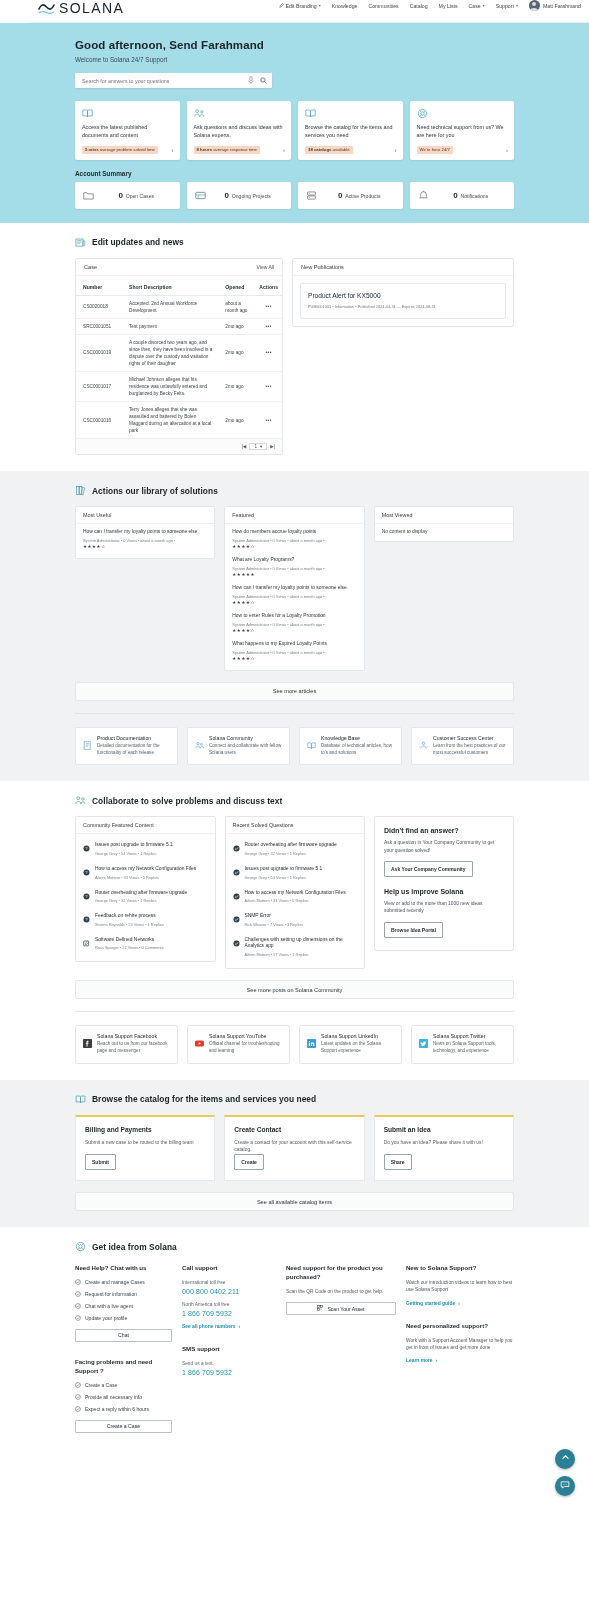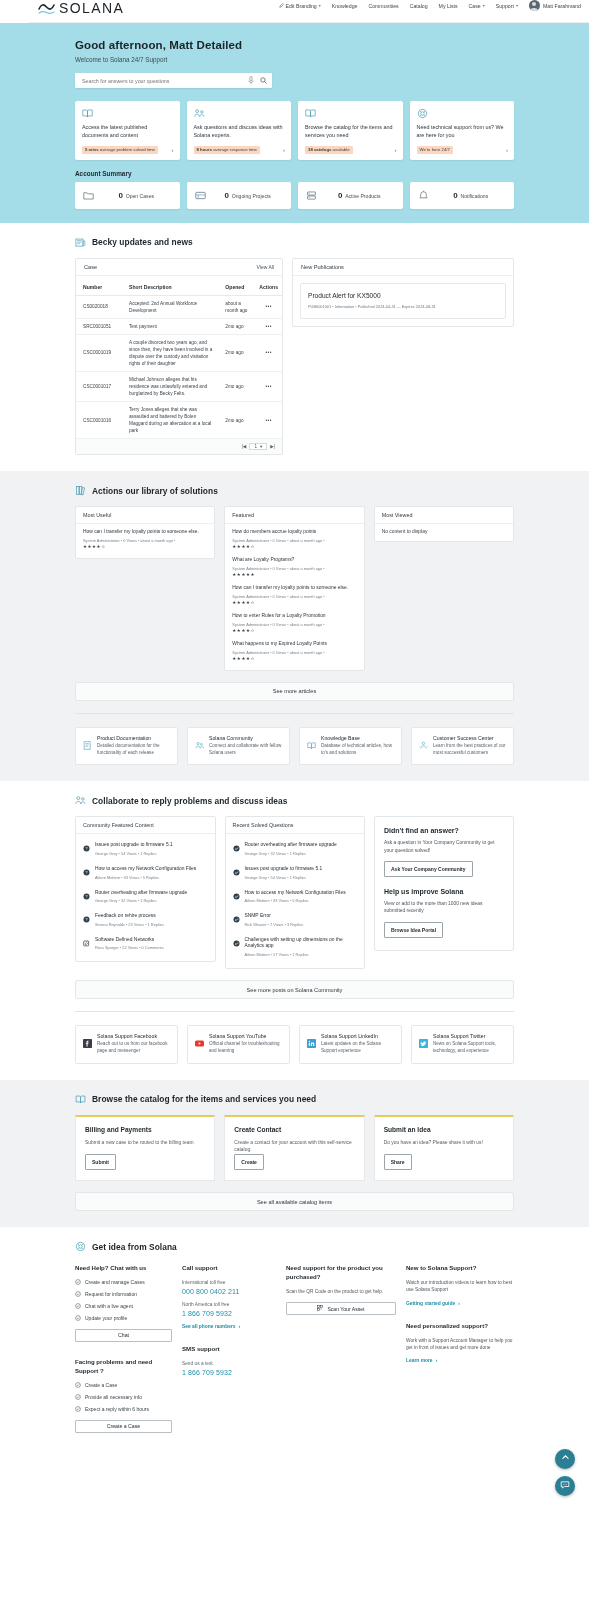--- a/index.html
+++ b/index.html
@@ -272,21 +272,21 @@
       <span class="caret">▾</span>
     </div>
     <div class="nav-item user-chip">
       <span class="avatar"></span>
       <span>Matt Farahmand</span>
     </div>
   </div>
 </div>
 
 <div class="hero">
-  <h1>Good afternoon, Matt Detailed</h1>
+  <h1>Good afternoon, Send Farahmand</h1>
   <div class="hero-sub">Welcome to Solana 24/7 Support</div>
 
   <div class="searchbar">
     <input placeholder="Search for answers to your questions" style="">
     <span class="search-icons">
       <span>
         <svg width="6" height="8" viewBox="0 0 8 11">
             <rect x="2.6" y="0.6" width="2.8" height="6" rx="1.4" fill="none" stroke="#6b757d" stroke-width=".8"></rect>
             <path d="M1.2 6.2a2.8 2.8 0 0 0 5.6 0M4 9v1.6" stroke="#6b757d" stroke-width=".8" fill="none"></path>
           </svg>
@@ -413,21 +413,21 @@
 </div>
 
 <div class="section">
   <div class="sec-head">
     <span class="sec-ico">
       <svg width="11" height="11" viewBox="0 0 14 14">
           <rect x="1.2" y="2.6" width="9" height="9" fill="none" stroke="#4e9db2" stroke-width=".9"></rect>
           <path d="M10.2 5h2.3v5.4a1.2 1.2 0 0 1-2.3 0zM2.8 4.6h5.6M2.8 6.6h5.6M2.8 8.6h3.4" stroke="#4e9db2" stroke-width=".8" fill="none"></path>
         </svg>
     </span>
-    <h2>Becky updates and news</h2>
+    <h2>Edit updates and news</h2>
   </div>
 
   <div class="qu-row">
     <div class="panel case-panel">
       <div class="panel-head">
         <span>Case</span>
         <span class="viewall">View All</span>
       </div>
       <table class="cases">
         <thead>
@@ -618,21 +618,21 @@
 
 <div class="section">
   <div class="sec-head">
     <span class="sec-ico">
       <svg width="11" height="11" viewBox="0 0 14 14">
           <circle cx="4.2" cy="4" r="1.9" fill="none" stroke="#4e9db2" stroke-width=".9"></circle>
           <circle cx="10" cy="5" r="1.6" fill="none" stroke="#4e9db2" stroke-width=".9"></circle>
           <path d="M1 11.4c0-2 1.5-3.3 3.2-3.3s3.2 1.3 3.2 3.3M7.6 11.4c0-1.7 1.1-2.7 2.5-2.7s2.5 1 2.5 2.7" fill="none" stroke="#4e9db2" stroke-width=".9"></path>
         </svg>
     </span>
-    <h2>Collaborate to reply problems and discuss ideas</h2>
+    <h2>Collaborate to solve problems and discuss text</h2>
   </div>
 
   <div class="collab-row">
 
     <div class="collab-col">
       <div class="lib-head">Community Featured Content</div>
       <div style="padding:3px 0 6px;">
         <div class="post">
           <span class="post-ico"><svg width="7" height="7" viewBox="0 0 10 10">
                 <circle cx="5" cy="5" r="4.3" fill="#32404a"></circle>

